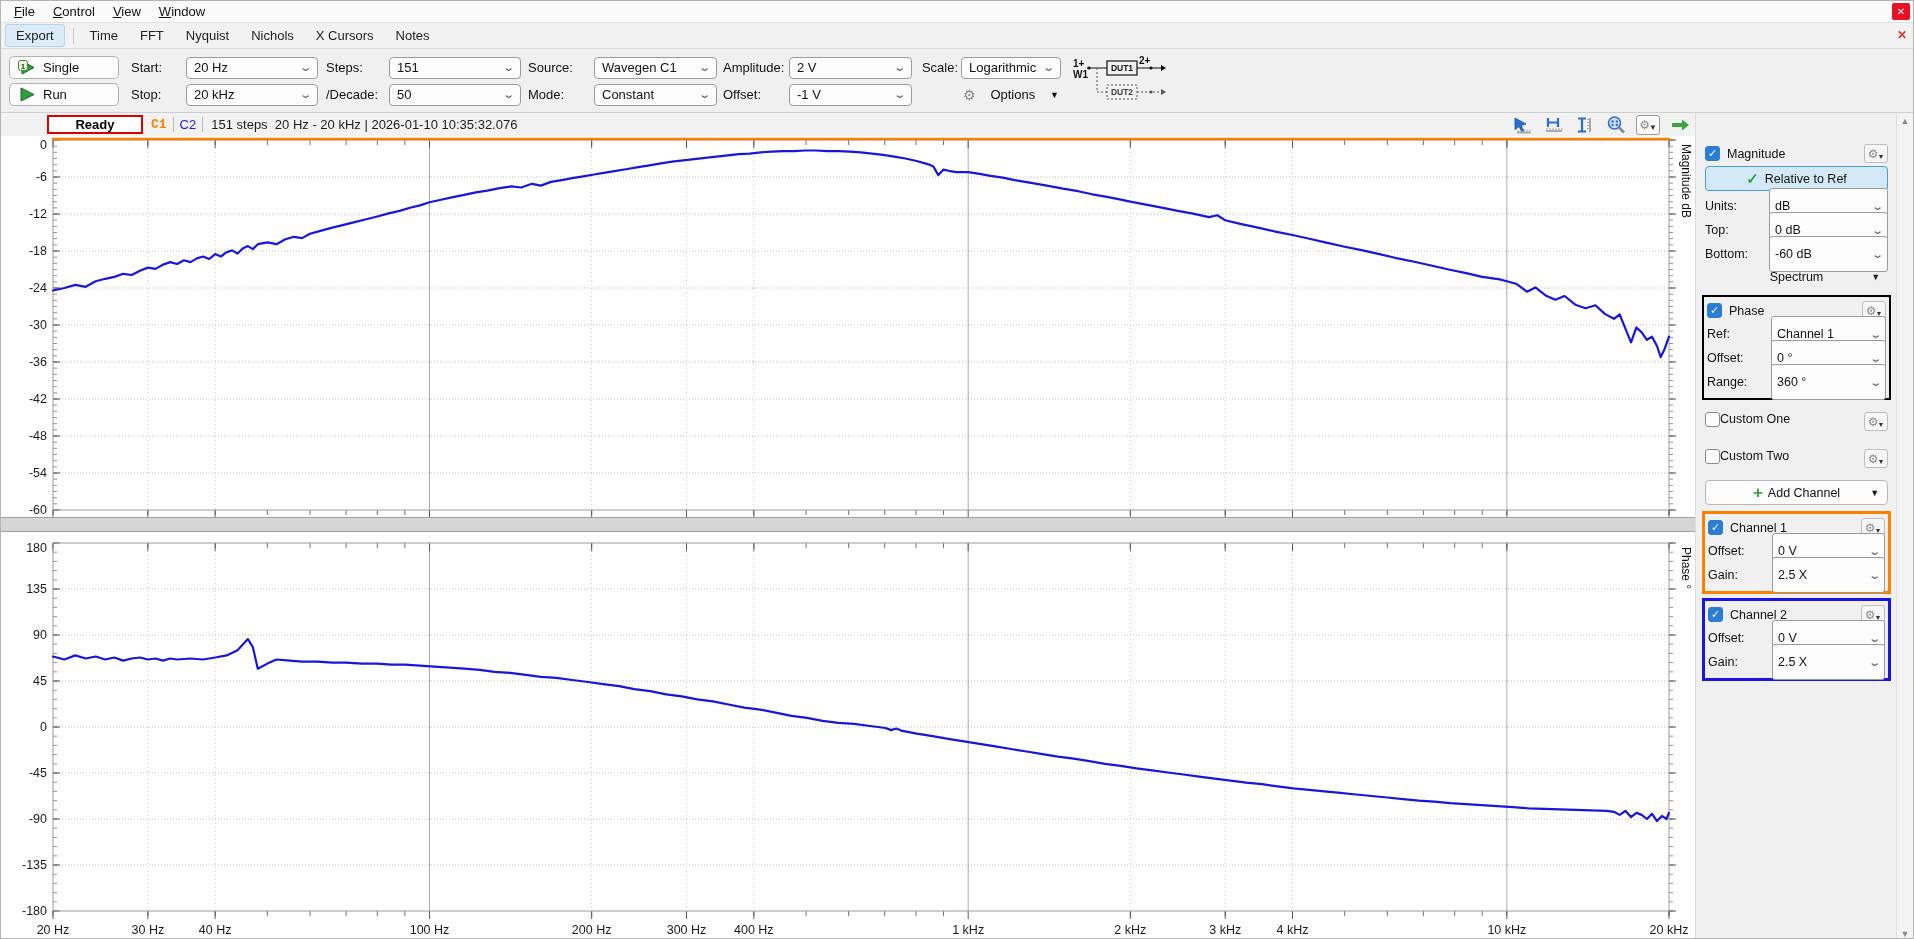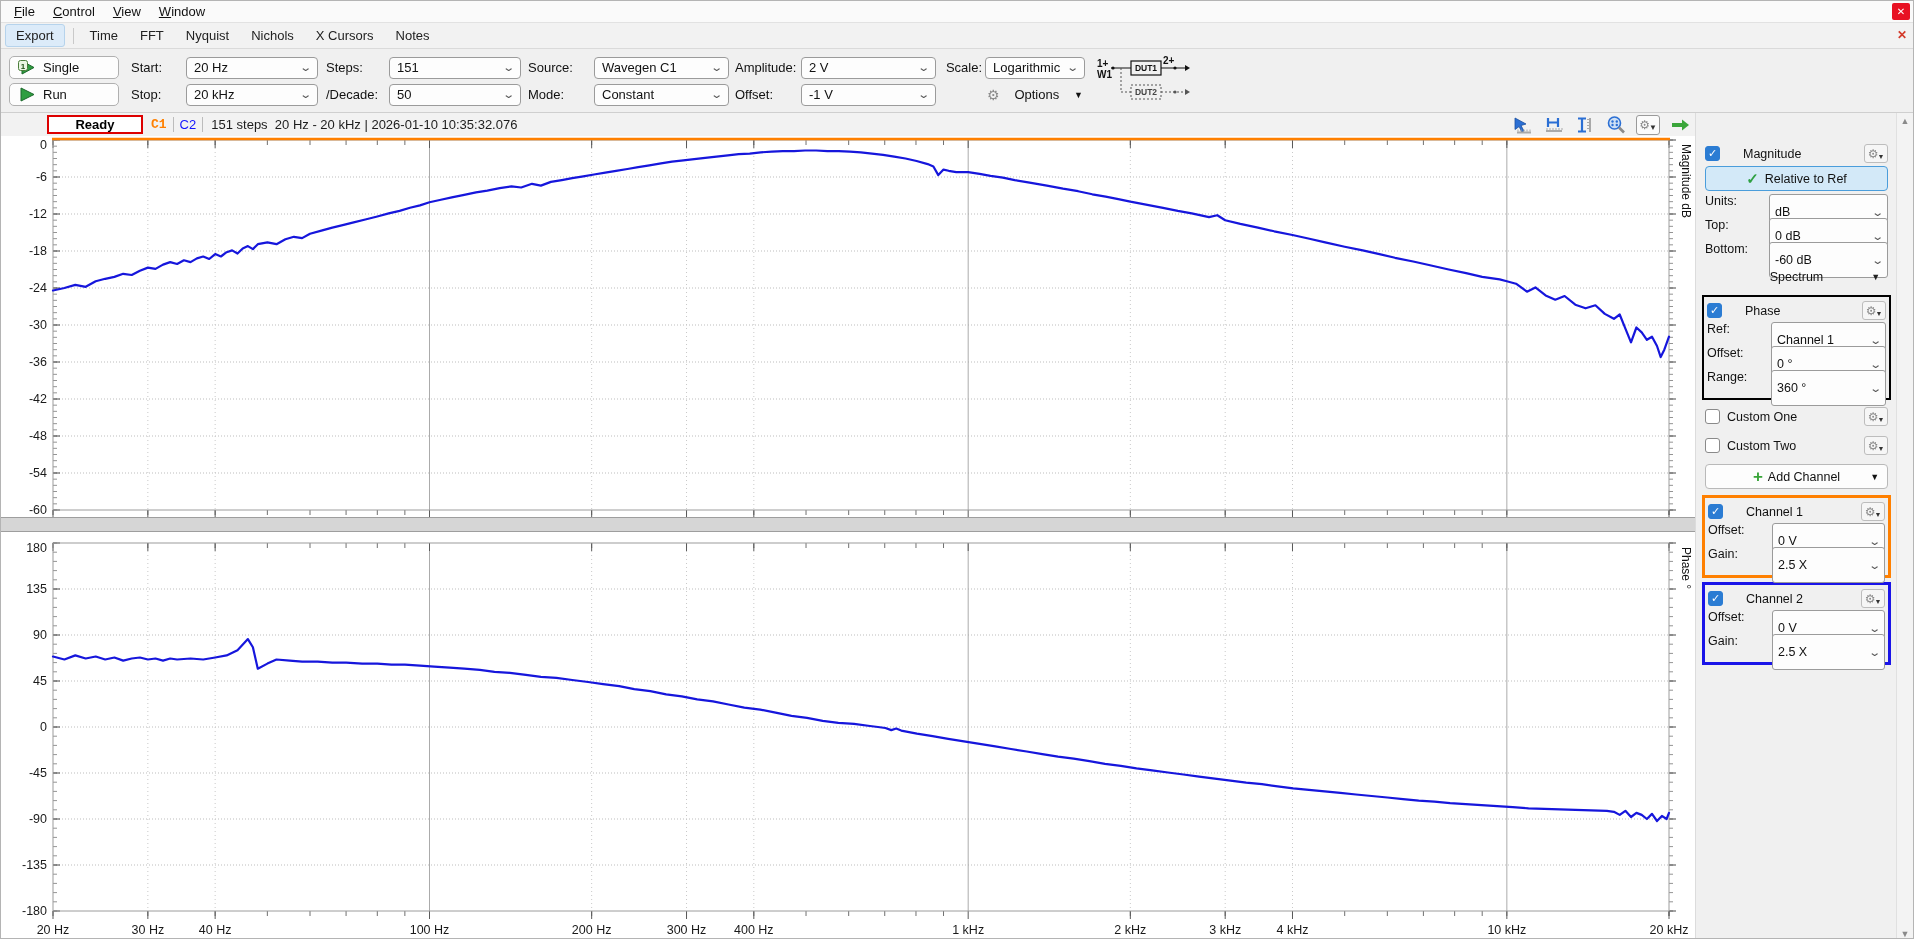--- a/index.html
+++ b/index.html
@@ -24,21 +24,21 @@
   .tb-row { display: flex; align-items: center; height: 25px; margin-top: 2px; font-size: 13px; color: #111; }
   .tb-btn { width: 110px; margin-left: 8px; height: 23px; background: #fdfdfd; border: 1px solid #b0b0b0; border-radius: 5px; display: flex; align-items: center; padding-left: 8px; gap: 8px; cursor: default; }
   .tb-btn svg { flex: 0 0 auto; }
   .tb-lab { margin-left: 12px; width: 55px; }
   .tb-lab.w2 { margin-left: 8px; width: 63px; }
   .tb-lab.w3 { margin-left: 7px; width: 66px; }
   .tb-lab.w4 { margin-left: 6px; width: 66px; }
   .tb-lab.w5 { margin-left: 7px; width: 42px; text-align: center; }
   .combo { height: 22px; background: #fdfdfd; border: 1px solid #9b9b9b; border-radius: 4px; display: flex; align-items: center; justify-content: space-between; padding: 0 7px; font-size: 13px; color: #111; cursor: default; }
   .combo .chev { color: #555; font-size: 11px; line-height: 1; transform: scaleX(1.4); }
-  .c-w132 { width: 132px; } .c-w135 { width: 135px; } .c-w100 { width: 100px; gap: 8px; }
+  .c-w132 { width: 132px; } .c-w135 { width: 123px; } .c-w100 { width: 100px; gap: 8px; }
   .options-box { width: 100px; display: flex; align-items: center; justify-content: space-between; padding: 0 2px; }
   .gear-glyph { color: #8a8a8a; font-size: 14px; }
 
   
   .content { display: flex; height: 829px; }
   .plot-col { width: 1694px; background: #ffffff; }
   .plot-status { height: 23px; background: #f2f2f2; display: flex; align-items: center; font-size: 13px; color: #222; }
   .ready-box { margin-left: 46px; width: 96px; height: 19px; border: 2px solid #dd0000; background: #fff; display: flex; align-items: center; justify-content: center; font-weight: bold; color: #000; }
   .st-c1 { color: #ff8000; font-weight: bold; margin-left: 8px; font-family: Liberation Mono, monospace; }
   .st-c2 { color: #1414ff; font-weight: normal; margin-left: 6px; }
@@ -49,34 +49,34 @@
   .gear-btn { width: 24px; height: 20px; border: 1px solid #9a9a9a; background: #fbfbfb; border-radius: 3px; display: flex; align-items: center; justify-content: center; font-size: 12px; color: #8a8a8a; }
   .gear-btn .mini { font-size: 8px; color: #333; margin-left: -1px; margin-top: 5px; }
 
   
   .panel { width: 202px; background: #f0f0f0; border-left: 1px solid #dcdcdc; padding: 27px 5px 0 6px; font-size: 12.5px; color: #111; }
   .sect { background: #f0f0f0; margin-bottom: 4px; padding: 2px 3px 4px 3px; }
   .sect.phase-sect { border: 2px solid #000; }
   .sect.ch1-sect { border: 3px solid #ff8000; }
   .sect.ch2-sect { border: 3px solid #1a14e8; }
   .sect-head { display: flex; align-items: center; height: 23px; gap: 7px; }
-  .sect-head .title { flex: 1; margin-left: 16px; }
+  .sect-head .title { flex: 1; }
   .cbx { width: 15px; height: 15px; border-radius: 3px; display: flex; align-items: center; justify-content: center; font-size: 11px; }
   .cbx.on { background: #2b7cd3; color: #fff; border: 1px solid #2b7cd3; }
   .cbx.off { background: #fff; border: 1px solid #8a8a8a; color: transparent; }
   .mini-gear { width: 24px; height: 19px; border: 1px solid #bdbdbd; background: #f6f6f6; border-radius: 3px; display: flex; align-items: center; justify-content: center; font-size: 12px; color: #8a8a8a; }
   .mini-gear .mini { font-size: 7px; color: #333; margin-top: 6px; margin-left: -1px; }
   .rel-btn { height: 25px; border: 1px solid #4a9ddb; background: #d3e9f8; border-radius: 4px; display: flex; align-items: center; justify-content: center; gap: 6px; margin: 1px 0 3px 0; }
   .rel-btn .chk { color: #2ea043; font-weight: bold; font-size: 15px; }
-  .prow { display: flex; align-items: flex-start; height: 24px; }
+  .prow { display: flex; align-items: center; height: 24px; }
   .prow .plab { width: 64px; }
   .prow .combo { flex: 1; height: 36px; border-radius: 3px; font-size: 12.5px; padding: 0 5px; }
   .spectrum-row { display: flex; align-items: center; justify-content: center; height: 21px; position: relative; }
   .spectrum-row .drop { position: absolute; right: 8px; font-size: 9px; color: #222; }
-  .custom-row { display: flex; align-items: center; gap: 7px; height: 25px; margin: 4px 3px 2px 3px; }
+  .custom-row { display: flex; height: 25px; margin: 12px 3px 2px 3px; }
   .custom-row .title { flex: 1; }
   .addch-btn { height: 25px; margin: 6px 3px 6px 3px; border: 1px solid #b9b9b9; background: #fdfdfd; border-radius: 4px; display: flex; align-items: center; justify-content: center; gap: 5px; position: relative; }
   .addch-btn .plus { color: #3aa53a; font-weight: bold; font-size: 17px; }
   .addch-btn .drop { position: absolute; right: 8px; font-size: 9px; }
 
   
   .vscroll { width: 17px; background: #f3f3f3; border-left: 1px solid #e0e0e0; display: flex; flex-direction: column; justify-content: space-between; align-items: center; padding: 3px 0; }
   .vscroll .arr { color: #8a8a8a; font-size: 9px; }
 
   svg text { font-family: "Liberation Sans", sans-serif; }

